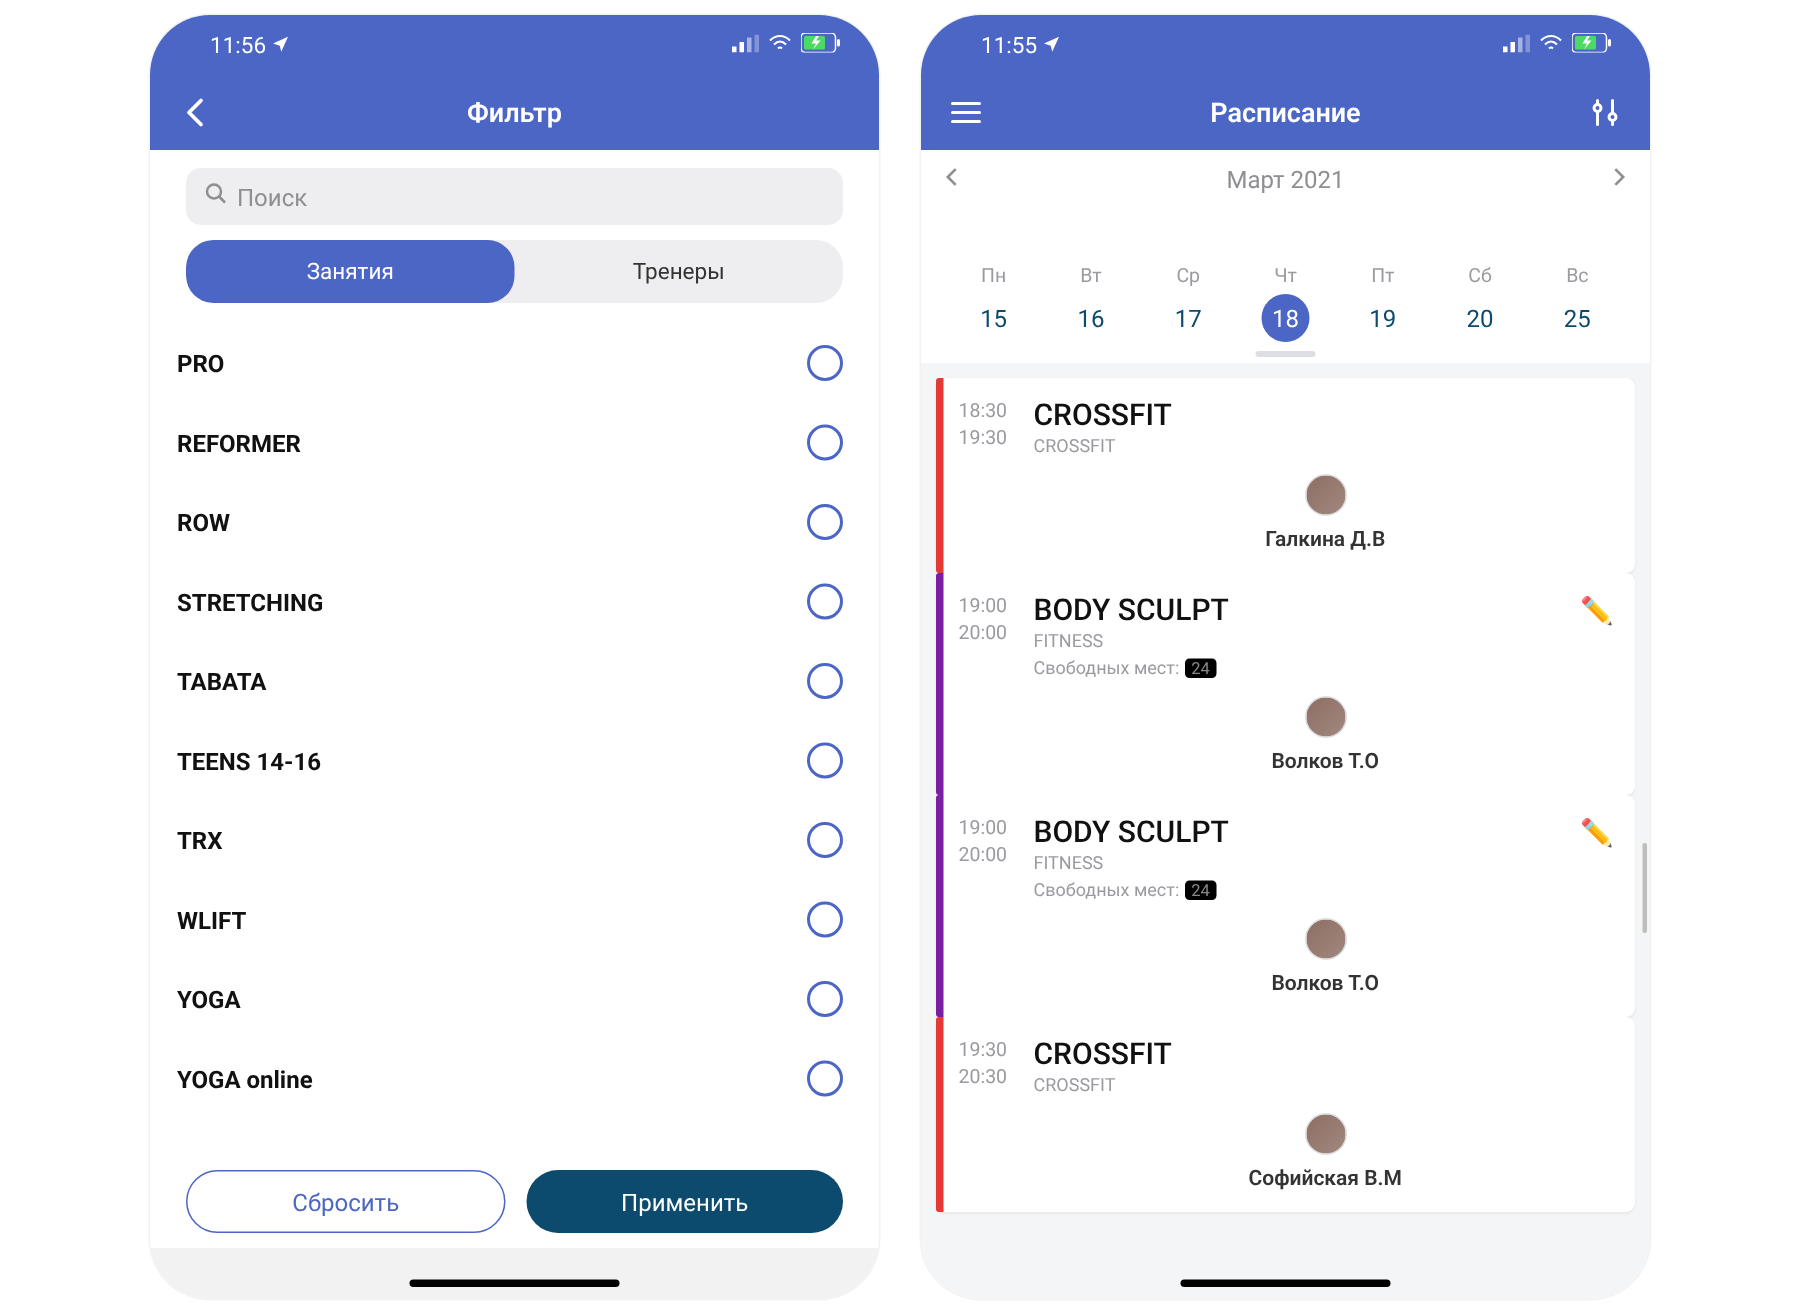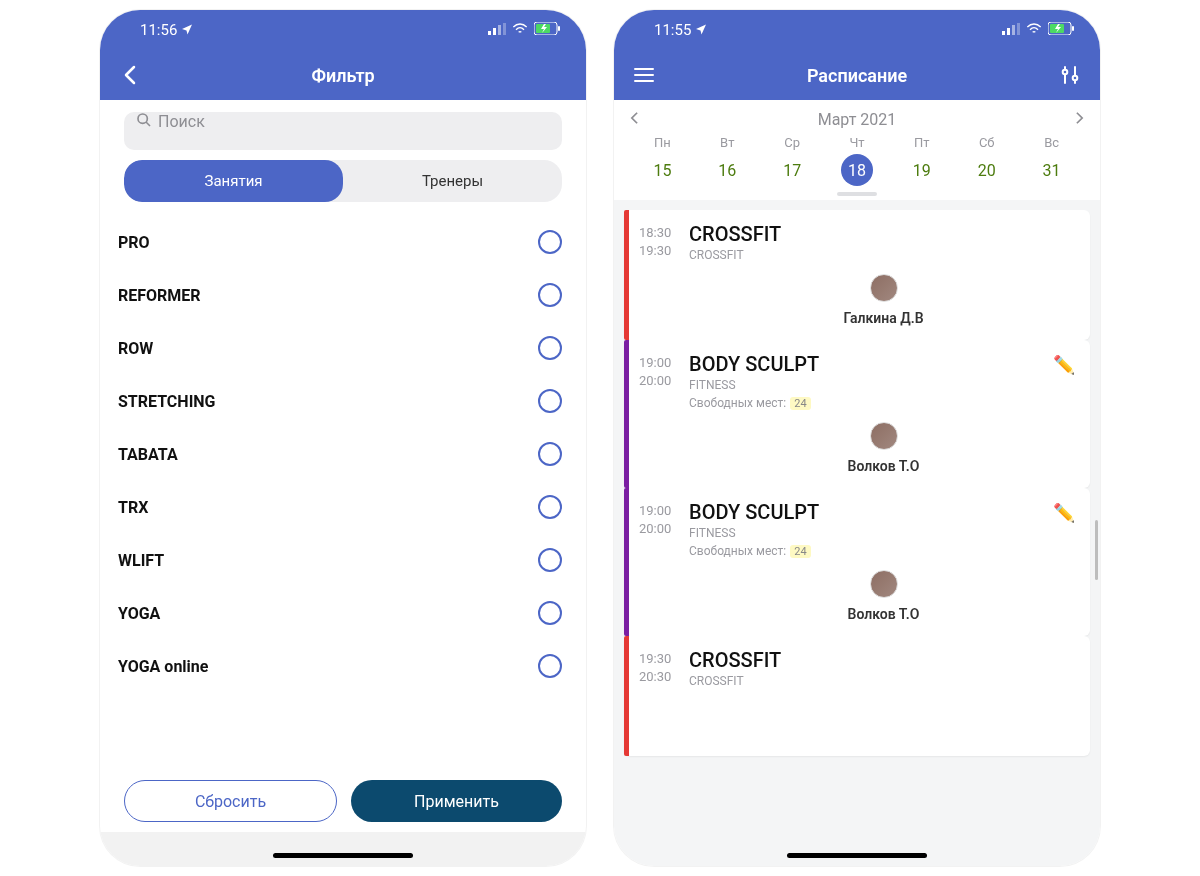--- a/index.html
+++ b/index.html
@@ -44,21 +44,21 @@
     align-items:center;
     justify-content: space-between;
     padding: 0 18px;
   }
   .nav-title { font-size: 18px; font-weight: 600; }
   .nav-icon { width:24px; display:flex; justify-content:center; align-items:center; cursor:pointer; }
   
   .filter-body { flex:1; overflow:hidden; display:flex; flex-direction:column; padding: 8px 16px 0 16px; }
   .search-box {
     background:#eeeef0; border-radius:10px; height:38px;
-    display:flex; padding:0 12px; color:#8e8e93;
+    display:flex; align-items:center; padding:0 12px; color:#8e8e93;
     font-size:16px; gap:6px; margin: 4px 8px 10px 8px;
   }
   .seg-control {
     display:flex; margin: 0 8px 14px 8px; border-radius:18px; overflow:hidden;
     background:#eeeef0;
   }
   .seg { flex:1; text-align:center; padding:12px 0; font-size:15px; cursor:pointer; }
   .seg.active { background:#4c66c6; color:#fff; border-radius:18px; }
   .seg.inactive { color:#333; }
   .filter-list { flex:1; overflow:hidden; }
@@ -84,38 +84,38 @@
     height:34px; background:#f2f2f2; display:flex; align-items:flex-end; justify-content:center; padding-bottom:8px;
   }
   .home-indicator { width:140px; height:5px; border-radius:3px; background:#000; }
   
   .schedule-body { flex:1; background:#f4f5f6; display:flex; flex-direction:column; overflow:hidden; }
   .cal-head { background:#fff; padding:10px 16px 4px 16px; }
   .cal-month-row { display:flex; align-items:center; justify-content:space-between; color:#8e8e93; font-size:16px; margin-bottom:6px; }
   .cal-month-row .cal-nav { cursor:pointer; }
   .cal-week { display:flex; }
   .cal-col { flex:1; display:flex; flex-direction:column; align-items:center; gap:4px; cursor:pointer; }
-  .cal-dow { color:#9a9aa0; font-size:13px; }
-  .cal-day { color:#4d7c0f; font-size:16px; width:32px;height:32px; display:flex;align-items:center;justify-content:center; border-radius:50%; }
+  .cal-dow { color:#9a9aa0; font-size:13px;margin-top:42px; }
+  .cal-day { color:#0c4a6e; font-size:16px; width:32px;height:32px; display:flex;align-items:center;justify-content:center; border-radius:50%; }
   .cal-day.selected { background:#4c66c6; color:#fff; }
   .cal-underline { width:40px; height:4px; background:#dedfe2; border-radius:2px; margin:6px auto 0 auto; }
   .cards { padding: 10px 10px 0 10px; overflow:hidden; flex:1; position:relative; }
   .card {
     background:#fff; border-radius:6px; box-shadow:0 1px 2px rgba(0,0,0,0.06);
     display:flex; position:relative; min-height:120px;
   }
   .card .stripe { width:5px; border-radius:2px 0 0 2px; }
   .stripe.red { background:#e53935; }
   .stripe.purple { background:#7b1fa2; }
   .card .times { width:58px; padding:14px 0 0 10px; color:#9a9aa0; font-size:13px; line-height:1.4; }
   .card .content { flex:1; padding:12px 12px 14px 2px; }
   .class-title { font-size:20px; font-weight:500; color:#111; }
   .class-sub { font-size:12px; color:#9a9aa0; margin-top:2px; }
   .slots { font-size:12px; color:#9a9aa0; margin-top:4px; display:flex; gap:4px; align-items:center;}
-  .slot-badge { background:#fef9c3; padding:0 4px; border-radius:3px; font-size:11px; color:#888; }
+  .slot-badge { background:#000000; padding:0 4px; border-radius:3px; font-size:11px; color:#888; }
   .trainer { display:flex; align-items:center; gap:8px; margin-top:12px;flex-direction:column; }
   .avatar { width:28px; height:28px; border-radius:50%; background:linear-gradient(135deg,#8d6e63,#a1887f); flex-shrink:0; border:1px solid #ddd;}
   .trainer-name { font-size:14px; font-weight:600; color:#333; }
   .pencil { position:absolute; right:14px; top:14px; font-size:18px; }
   .scroll-ind { position:absolute; right:2px; top:320px; width:3px; height:60px; background:#bdbdbd; border-radius:2px;}
   .schedule-footer {
     height:34px; display:flex; align-items:flex-end; justify-content:center; padding-bottom:8px;
   }
 </style>
 </head>
@@ -192,20 +192,24 @@
         <div class="filter-item">
           <span>ROW</span>
           <span class="radio"></span>
         </div>
         <div class="filter-item">
           <span>STRETCHING</span>
           <span class="radio"></span>
         </div>
         <div class="filter-item">
           <span>TABATA</span>
+          <span class="radio"></span>
+        </div>
+        <div class="filter-item">
+          <span>TEENS 14-16</span>
           <span class="radio"></span>
         </div>
         <div class="filter-item">
           <span>TRX</span>
           <span class="radio"></span>
         </div>
         <div class="filter-item">
           <span>WLIFT</span>
           <span class="radio"></span>
         </div>
@@ -314,21 +318,21 @@
           <div class="cal-col">
             <div class="cal-dow">Пт</div>
             <div class="cal-day">19</div>
           </div>
           <div class="cal-col">
             <div class="cal-dow">Сб</div>
             <div class="cal-day">20</div>
           </div>
           <div class="cal-col">
             <div class="cal-dow">Вс</div>
-            <div class="cal-day">31</div>
+            <div class="cal-day">25</div>
           </div>
         </div>
       <div class="cal-underline"></div>
     </div>
     <div class="cards" id="cards">
       <div class="scroll-ind"></div>
     <div class="card">
           <div class="stripe red"></div>
           <div class="times">
             <div>18:30</div>
@@ -385,20 +389,24 @@
         </div>
         <div class="card">
           <div class="stripe red"></div>
           <div class="times">
             <div>19:30</div>
             <div>20:30</div>
           </div>
           <div class="content">
             <div class="class-title">CROSSFIT</div>
             <div class="class-sub">CROSSFIT</div>
+            <div class="trainer">
+              <div class="avatar"></div>
+              <div class="trainer-name">Софийская В.М</div>
+            </div>
           </div>
         </div>
       </div>
     <div class="schedule-footer">
       <div class="home-indicator"></div>
     </div>
   </div>
 </div>
 
 </body></html>

